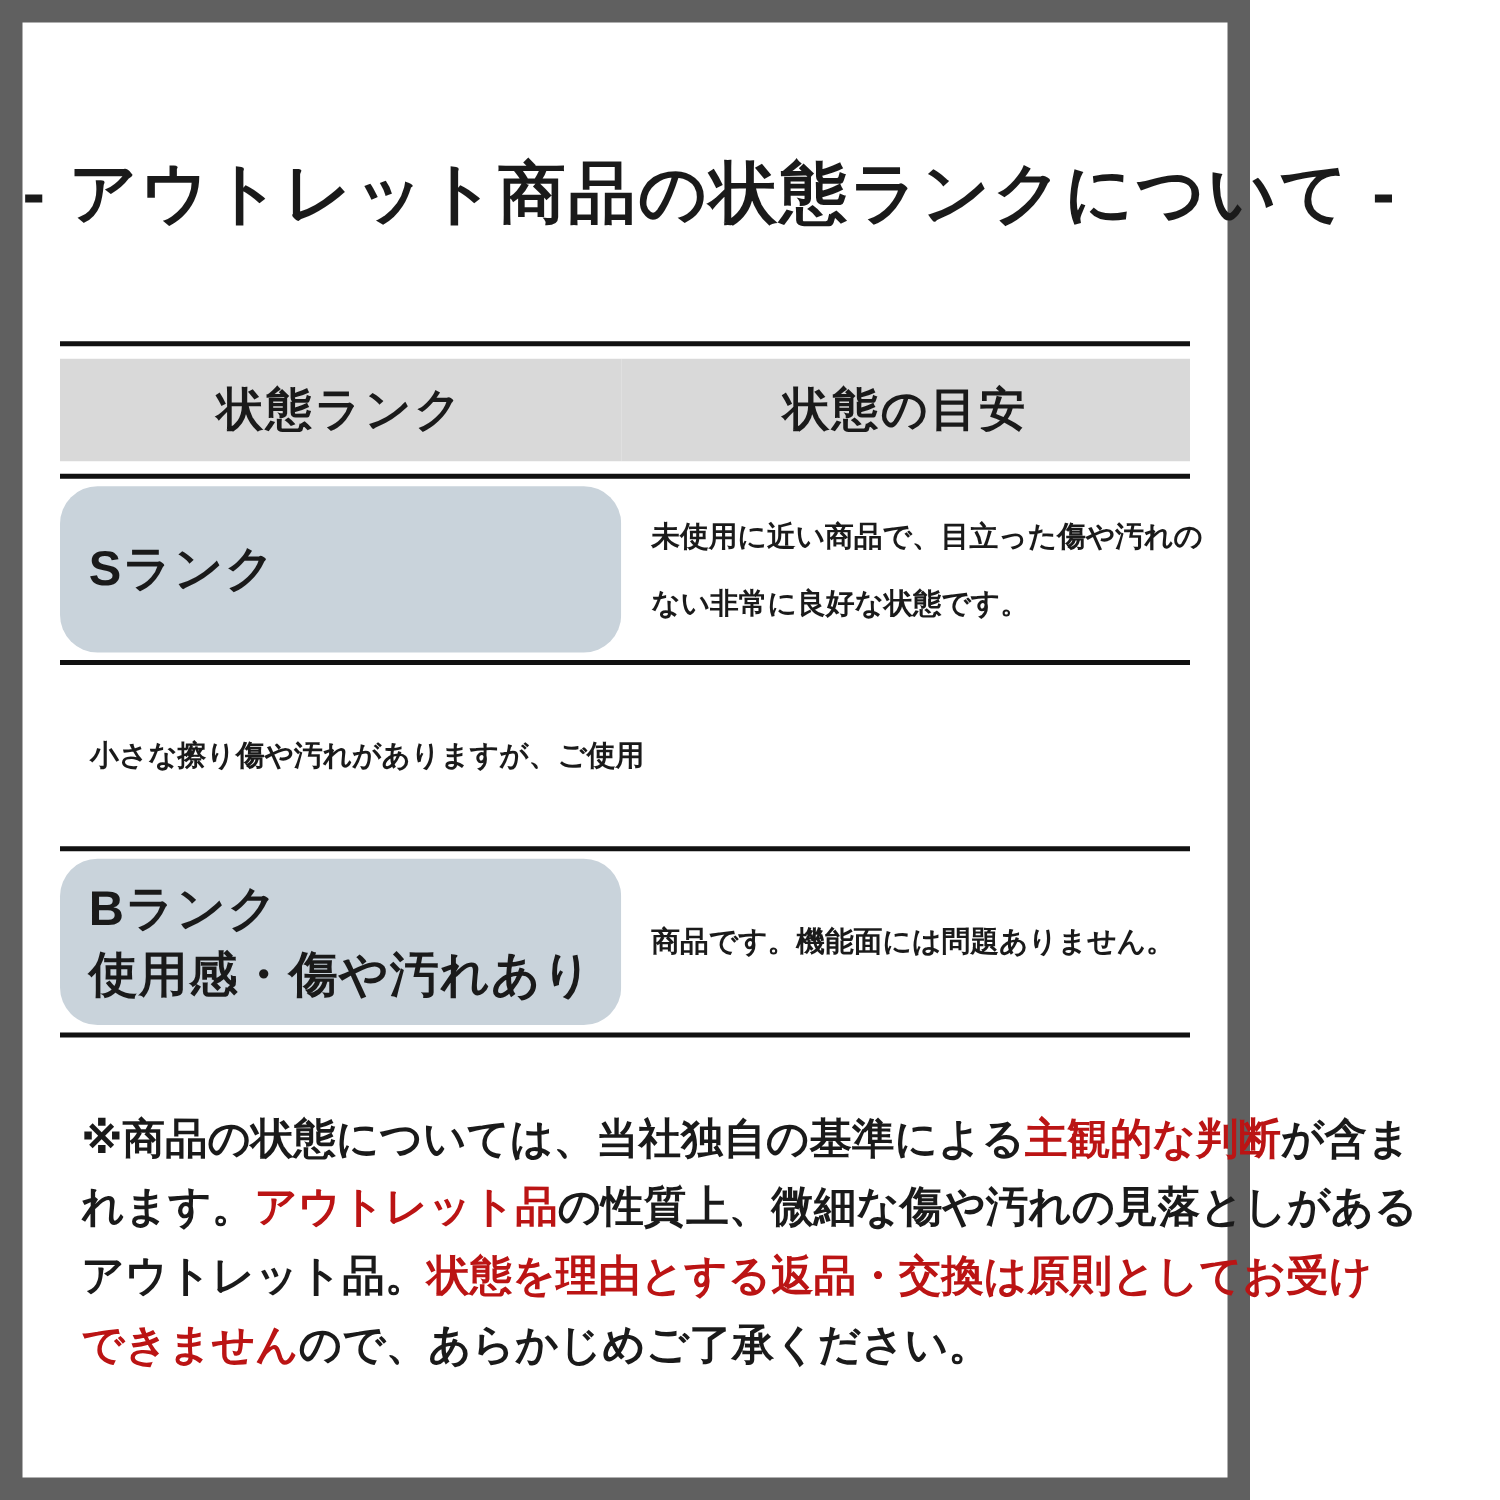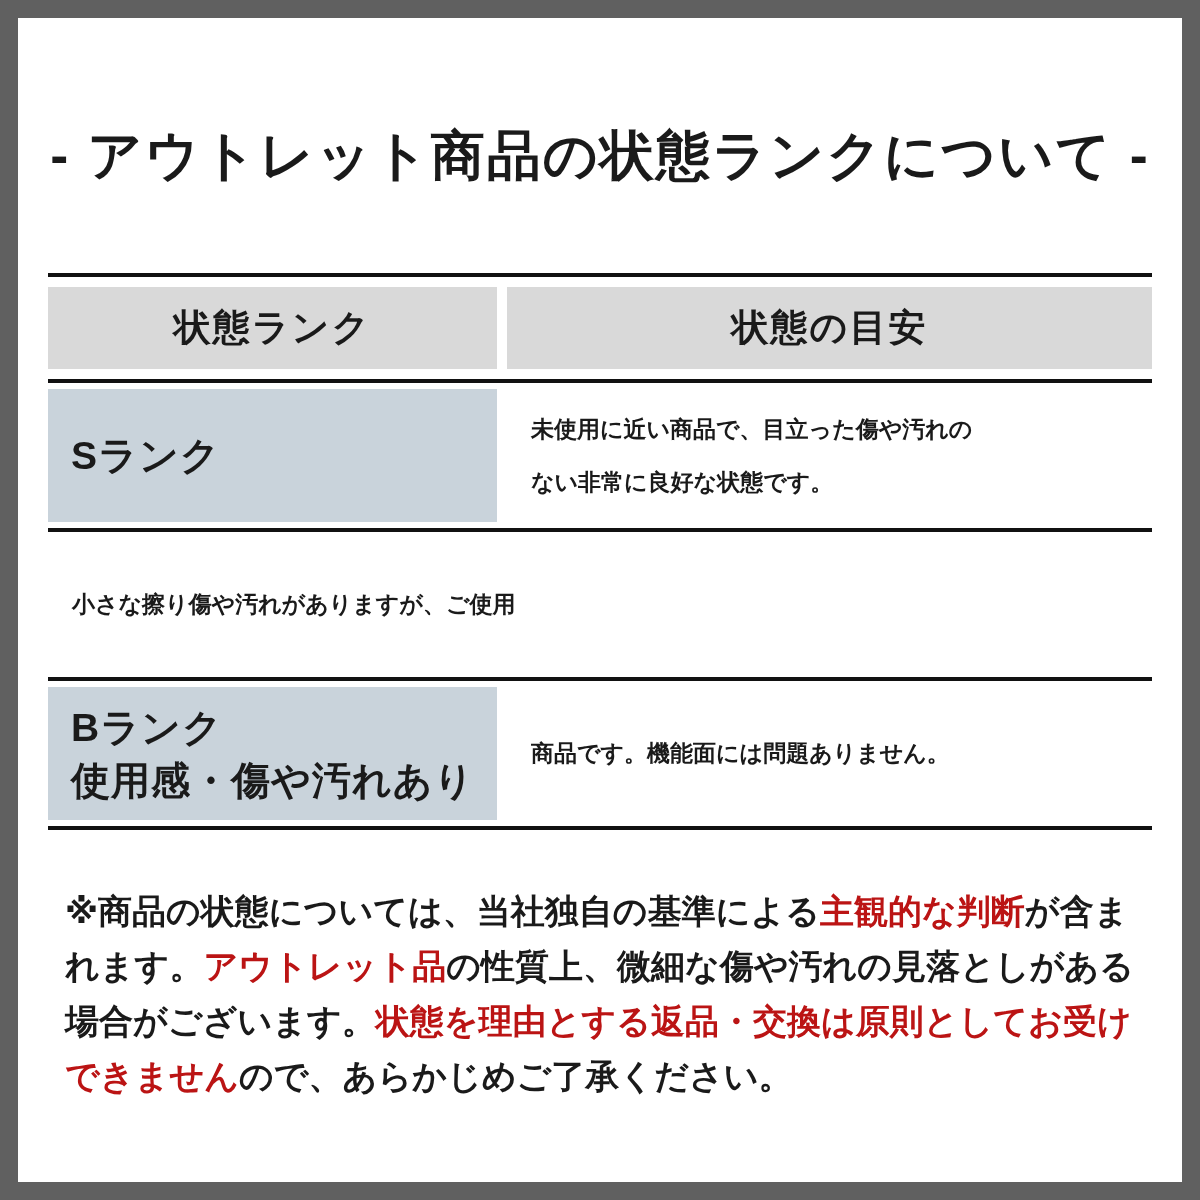--- a/index.html
+++ b/index.html
@@ -4,58 +4,59 @@
 <style>
   * { margin: 0; padding: 0; box-sizing: border-box; }
   html, body { background: #ffffff; }
   body {
     width: 1200px; height: 1200px;
     font-family: "Liberation Sans", "DejaVu Sans", sans-serif;
     color: #1a1a1a;
     overflow: hidden;
   }
   .canvas {
-    width: 1200px; height: 1200px;
+    width: 1000px; height: 1200px;
     background: #ffffff;
     border: 18px solid #606060;
     position: relative;
   }
   .title {
     margin-top: 100px;
     text-align: center;
     font-size: 54px;
     line-height: 74px;
     font-weight: 700;
     letter-spacing: 2px;
     color: #1a1a1a;
     white-space: nowrap;
   }
   .rank-table {
     margin: 81px 30px 0 30px; 
   }
   .hline { height: 4px; background: #111111; }
-  .trow { display: flex; gap: 10px; }
+  .trow { display: flex; }
   .header-row { margin: 10px 0; height: 82px; }
   .data-row { margin: 6px 0; height: 133px; }
   .cell-left { flex: 0 0 449px; }
   .cell-right { flex: 1 1 auto; }
   .header-cell {
     background: #d9d9d9;
     display: flex; align-items: center; justify-content: center;
     font-size: 37px; font-weight: 700; letter-spacing: 2px;
     color: #1a1a1a;
   }
   .rank-cell {
     background: #c9d3db;
     display: flex; flex-direction: column; justify-content: center;
     padding-left: 23px;
     font-size: 39px; font-weight: 700; letter-spacing: 1px;
     line-height: 53px;
     color: #1a1a1a;
     white-space: nowrap;
+    border-radius: 30px;
   }
   .desc-cell {
     background: #ffffff;
     display: flex; flex-direction: column; justify-content: center;
     padding-left: 24px;
     font-size: 23px; font-weight: 700;
     line-height: 53px;
     color: #1a1a1a;
     white-space: nowrap;
   }
@@ -116,17 +117,17 @@
       </div>
     </div>
 
     <div class="hline"></div>
 
   </div>
 
   <p class="note">
     <span class="nl"><span>※商品の状態については、当社独自の基準による</span><span class="red">主観的な判断</span><span>が含ま</span></span>
     <span class="nl"><span>れます。</span><span class="red">アウトレット品</span><span>の性質上、微細な傷や汚れの見落としがある</span></span>
-    <span class="nl"><span>場合がございます。</span><span class="red">状態を理由とする返品・交換は原則としてお受け</span></span>
+    <span class="nl"><span>アウトレット品。</span><span class="red">状態を理由とする返品・交換は原則としてお受け</span></span>
     <span class="nl"><span class="red">できません</span><span>ので、あらかじめご了承ください。</span></span>
   </p>
 
 </div>
 
 </body></html>

